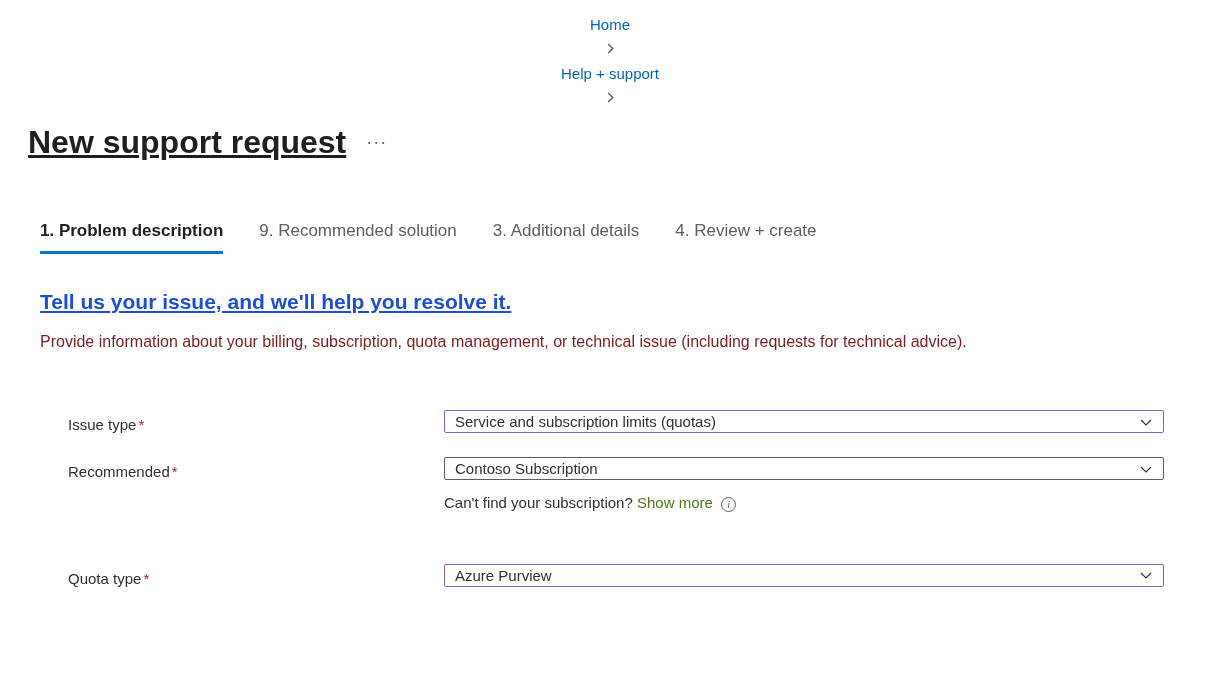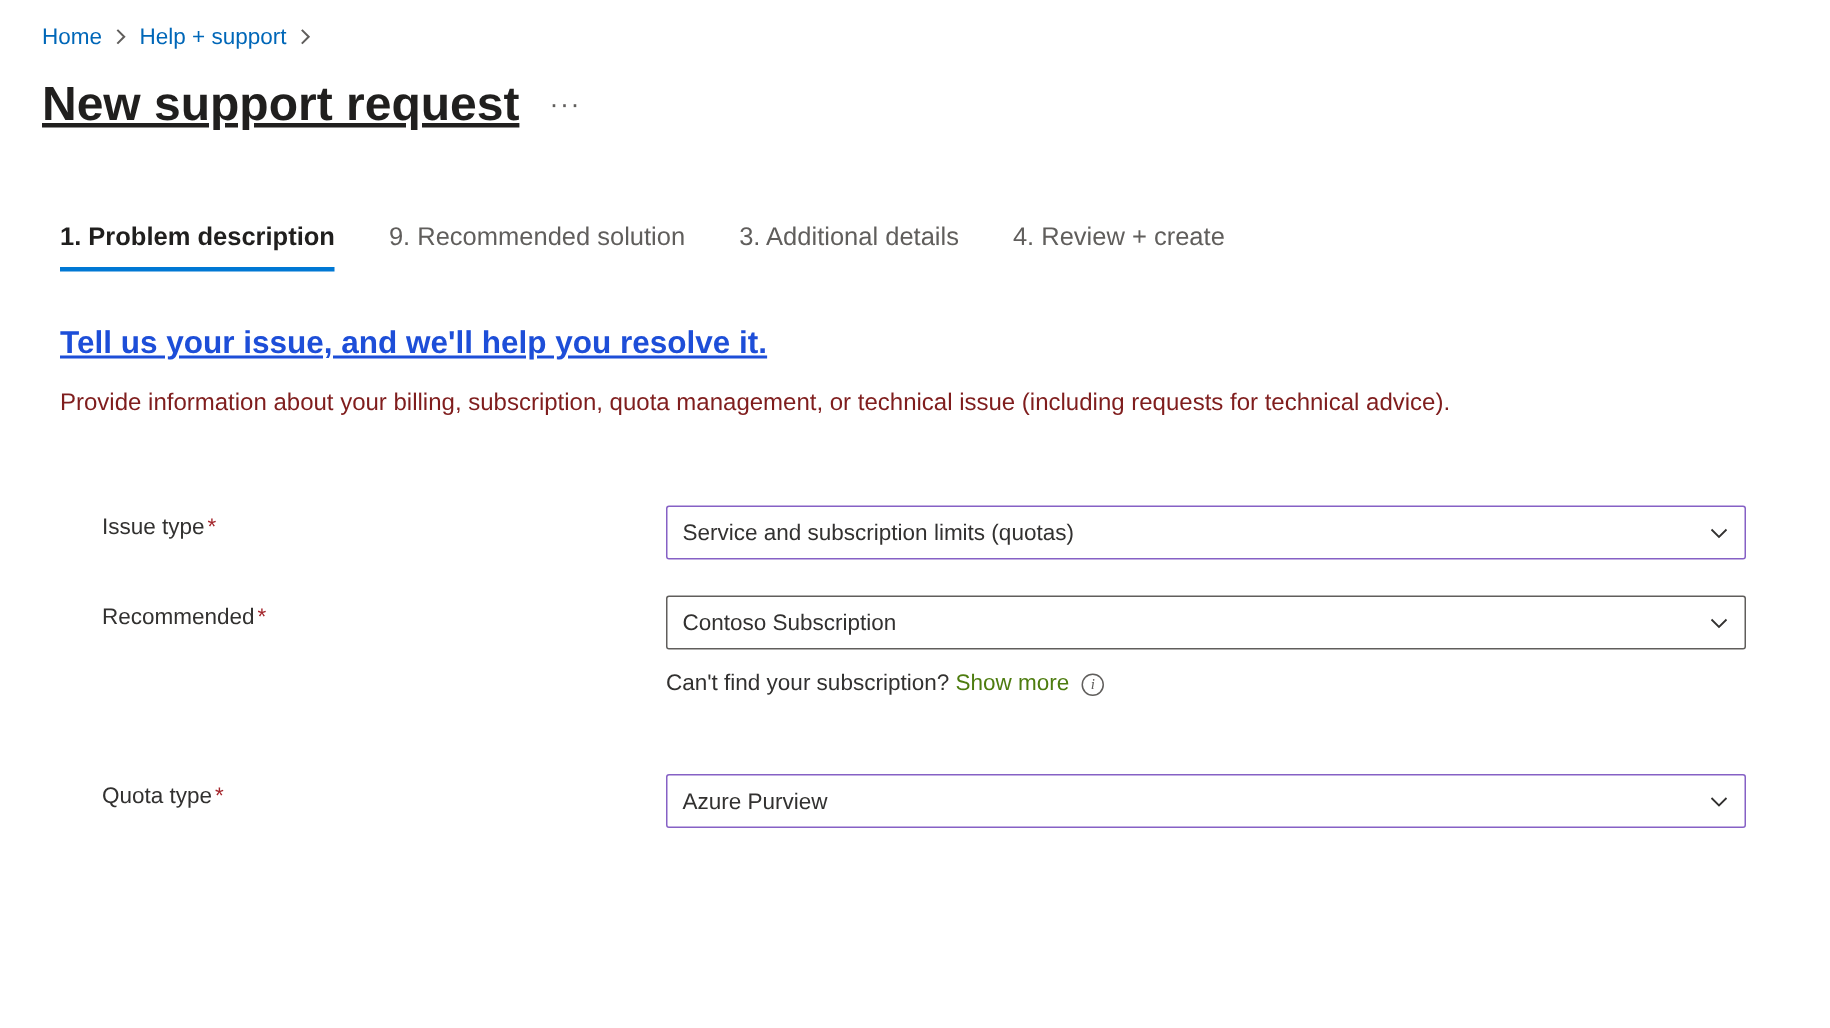--- a/index.html
+++ b/index.html
@@ -13,20 +13,21 @@
       color: #323130;
       background: #ffffff;
       padding: 16px 28px;
     }
     .breadcrumb {
       display: flex;
       align-items: center;
       gap: 8px;
       font-size: 15px;
       margin-bottom: 18px;
+      flex-direction: column;
     }
     .breadcrumb a {
       color: #0067b8;
       text-decoration: none;
       cursor: pointer;
     }
     .breadcrumb .sep {
       color: #605e5c;
       font-size: 14px;
     }
@@ -98,21 +99,21 @@
     .required-star {
       color: #a4262c;
       margin-left: 2px;
     }
     .form-control-wrap {
       flex: 1;
       max-width: 720px;
     }
     .select-box {
       width: 100%;
-      height: 36px;
+      height: 23px;
       border: 1px solid #605e5c;
       border-radius: 2px;
       display: flex;
       align-items: center;
       justify-content: space-between;
       padding: 0 10px;
       font-size: 15px;
       color: #323130;
       background: #ffffff;
       cursor: pointer;

